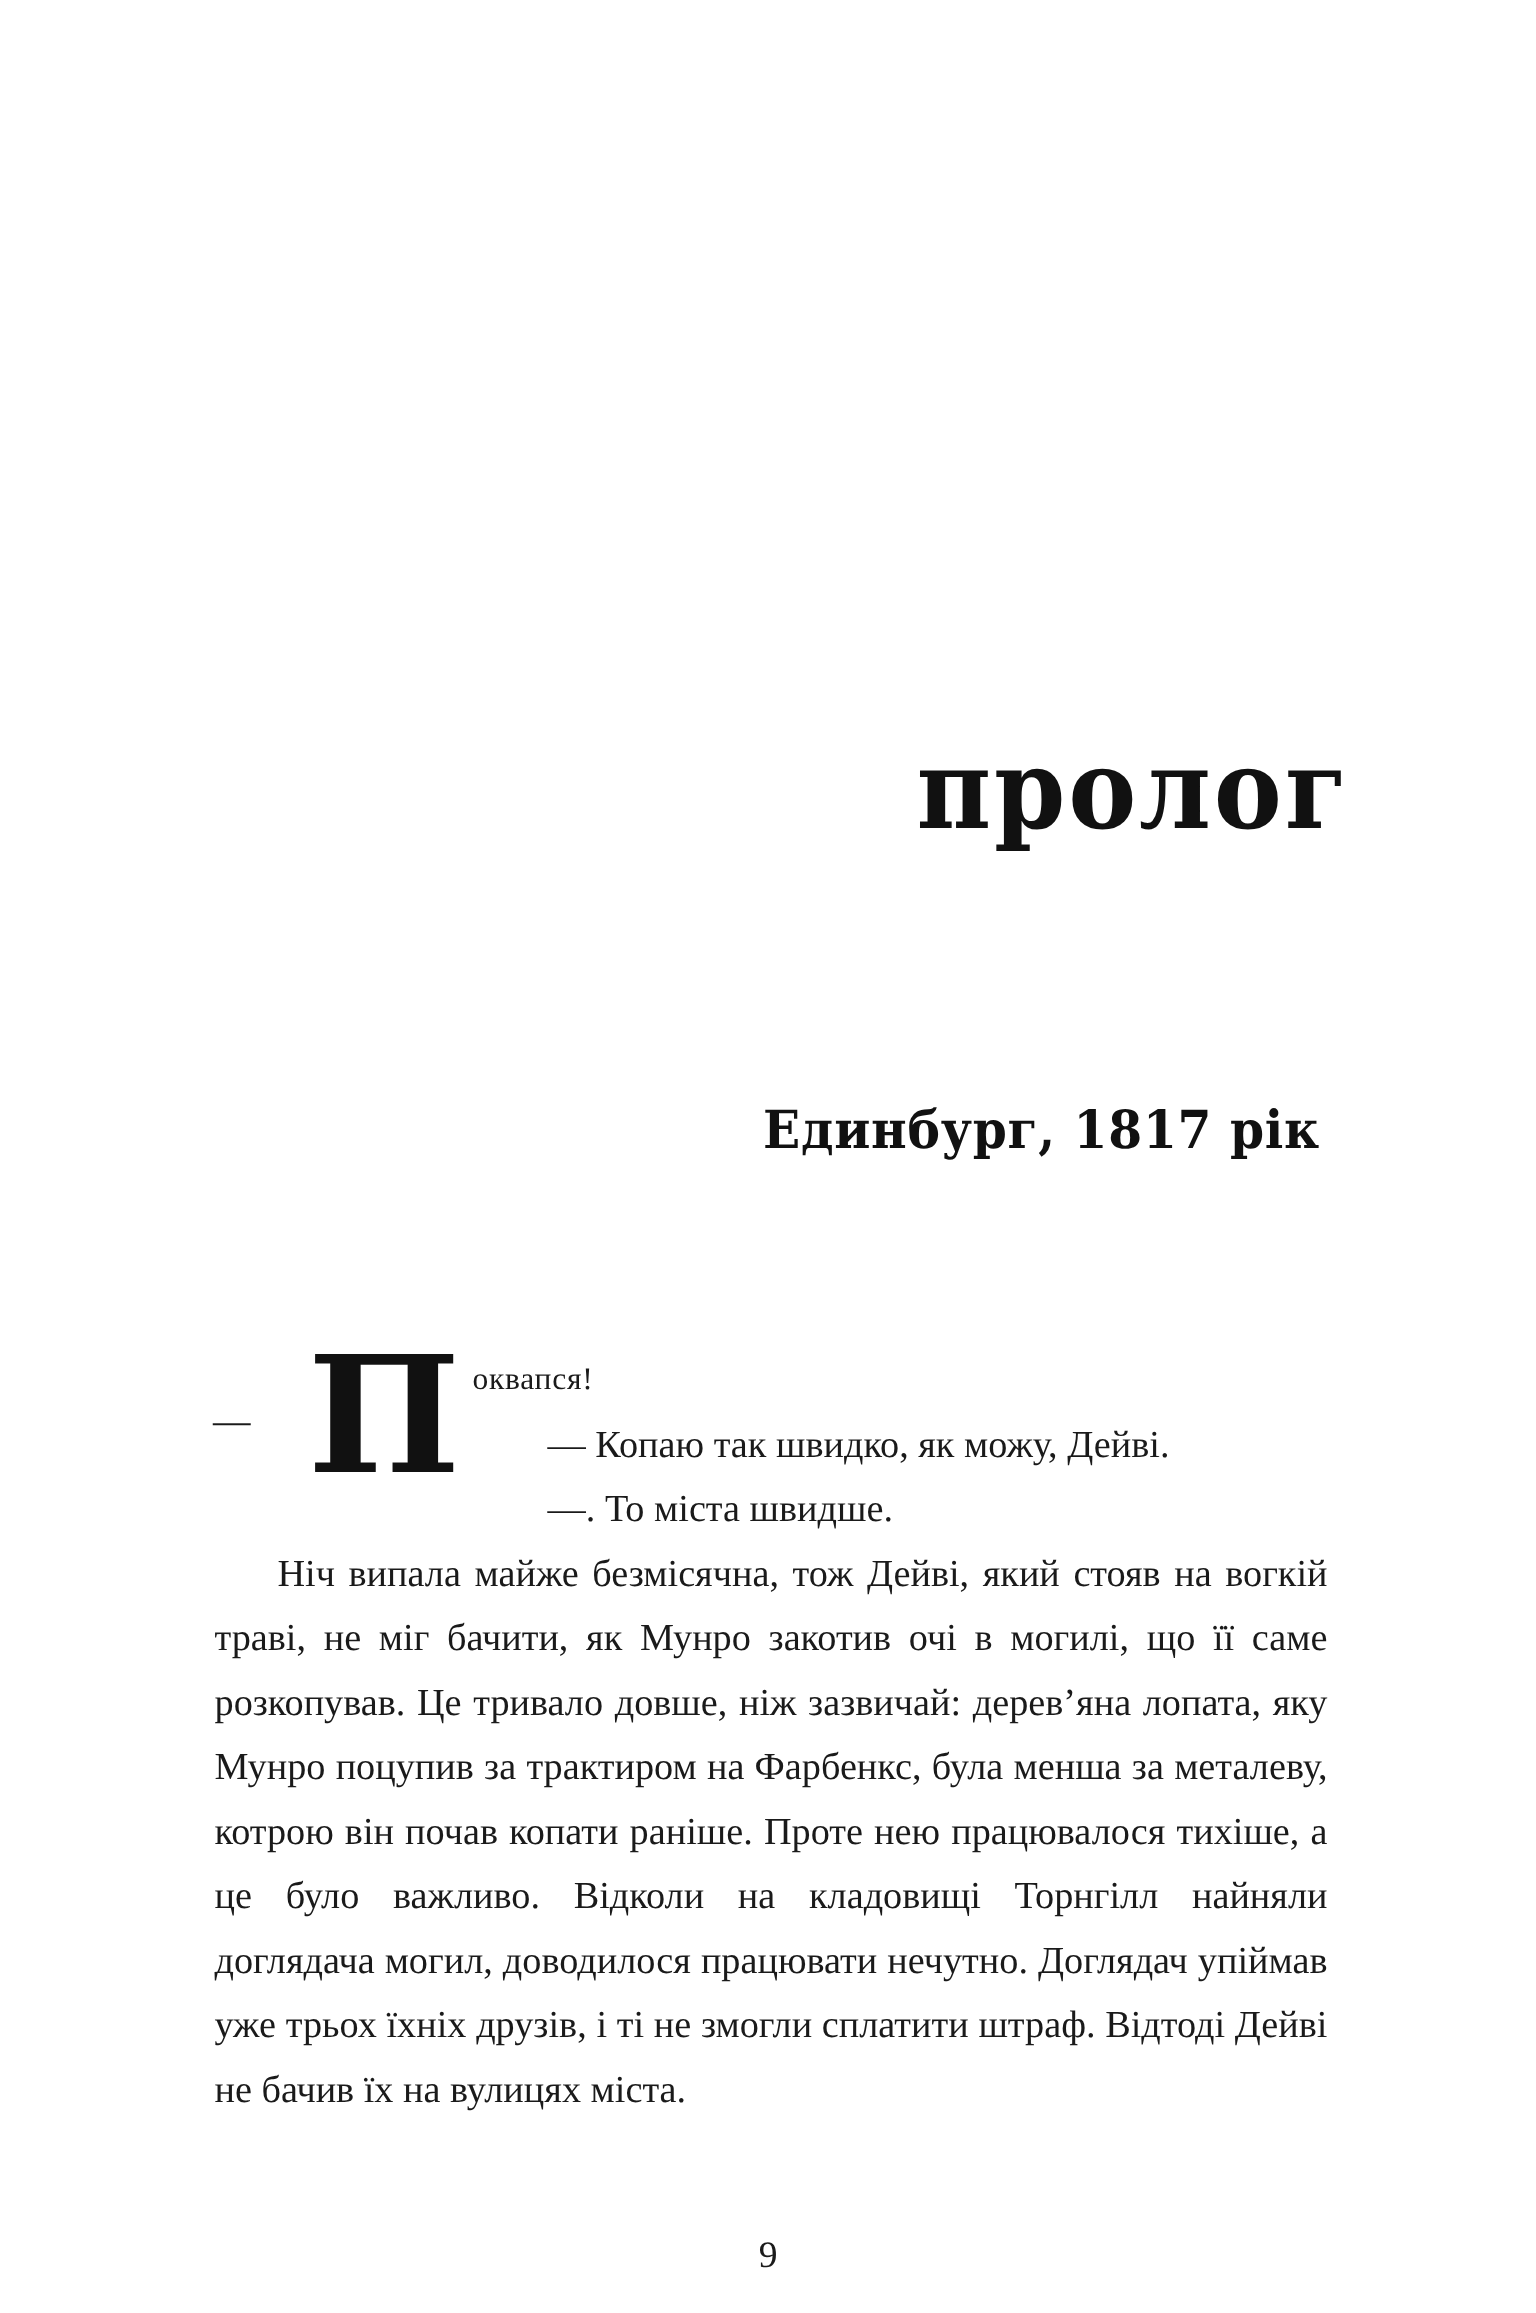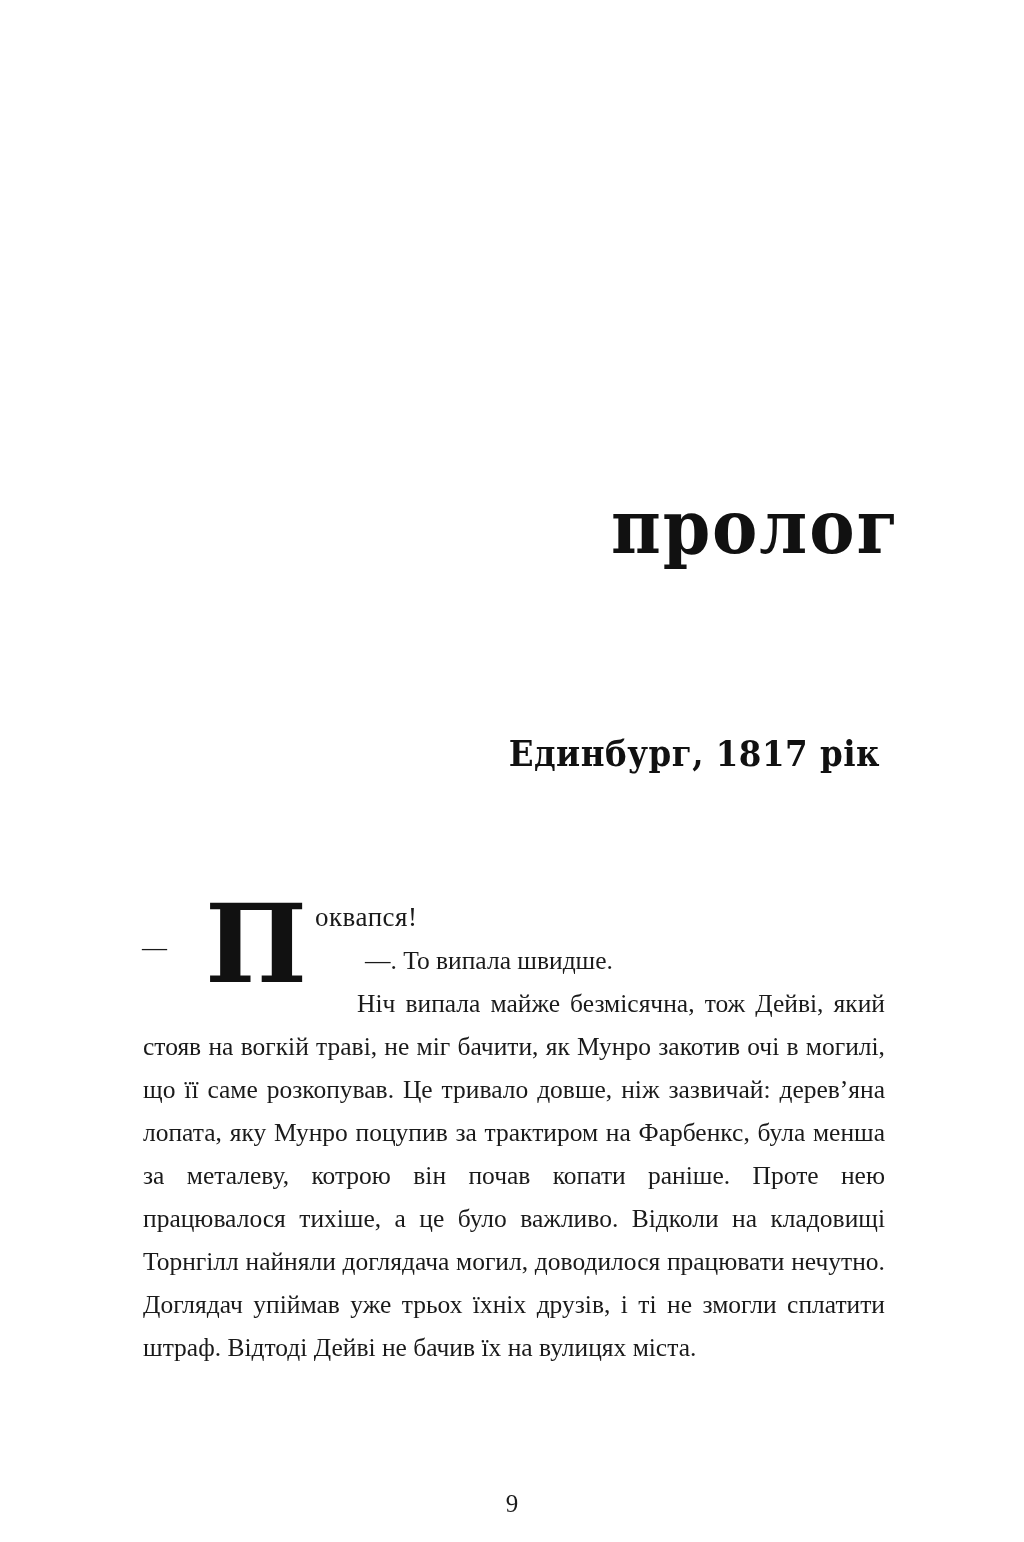--- a/index.html
+++ b/index.html
@@ -74,21 +74,21 @@
     float: left;
     font-family: "DejaVu Serif", serif;
     font-weight: 700;
     font-size: 108px;
     line-height: 92px;
     margin: 2px 8px 0 62px;
     color: #111111;
   }
 
   .shout {
-    font-size: 27px;
+    font-size: 21px;
     letter-spacing: 0.5px;
   }
 
   .dlg {
     display: block;
     text-align: left;
     text-indent: 0;
     margin-left: 222px;
   }
   .dlg.second { margin-left: 222px; }
@@ -121,21 +121,22 @@
   <div class="place-line">Единбург, 1817 рік</div>
 
   <div class="body-block">
 
     <span class="dash-lead">—</span>
 
     <span class="dropcap">П</span>
 
     <span class="shout">оквапся!</span>
 
+    <span class="dlg">— Копаю так швидко, як можу, Дейві.</span>
 
-    <span class="dlg second">—. То випала швидше.</span>
+    <span class="dlg second">—. То міста швидше.</span>
 
     <p class="para after-dialogue">Ніч випала майже безмісячна, тож Дейві, який стояв на вогкій траві, не міг бачити, як Мунро закотив очі в могилі, що її саме розкопував. Це тривало довше, ніж зазвичай: дерев’яна лопата, яку Мунро поцупив за трактиром на Фарбенкс, була менша за металеву, котрою він почав копати раніше. Проте нею працювалося тихіше, а це було важливо. Відколи на кладовищі Торнгілл найняли доглядача могил, доводилося працювати нечутно. Доглядач упіймав уже трьох їхніх друзів, і ті не змогли сплатити штраф. Відтоді Дейві не бачив їх на вулицях міста.</p>
   </div>
 
   <div class="folio">9</div>
 
 </div>
 
 </body></html>

